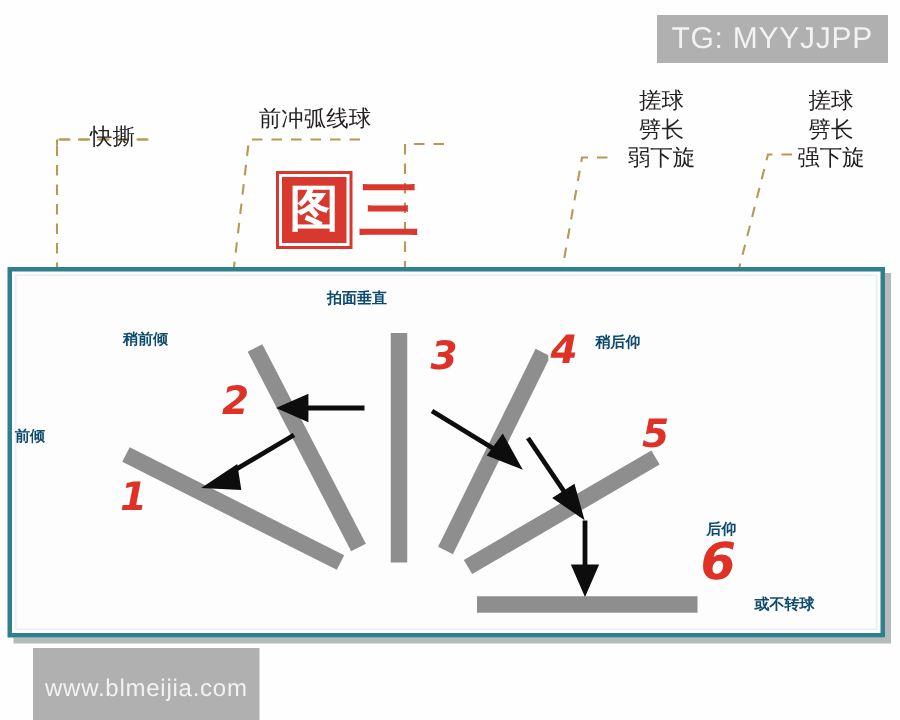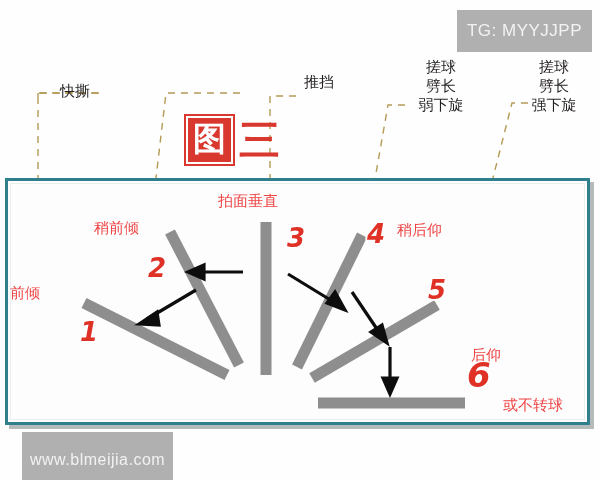--- a/index.html
+++ b/index.html
@@ -10,21 +10,21 @@
     overflow:hidden;position:relative;
   }
   #stage{position:absolute;inset:0;width:600px;height:480px;}
 
   
   .wm{
     position:absolute;background:#b0b0b0;color:#f2f2f2;
     font-weight:400;letter-spacing:.5px;white-space:nowrap;
     display:flex;align-items:center;
   }
-  #wm-top{right:8px;top:10px;height:42px;padding:0 10px;font-size:17px;}
+  #wm-top{right:8px;top:10px;height:32px;padding:0 10px;font-size:20px;}
   #wm-bottom{left:22px;top:432px;height:24px;padding:16px 8px;font-size:16px;}
 
   
   .toplabel{
     position:absolute;color:#231f20;white-space:nowrap;
     font-family:"DejaVu Serif","Liberation Serif",serif;
     font-size:15px;line-height:19px;text-align:center;
   }
 
   
@@ -58,23 +58,23 @@
     color:#d9382f;font-weight:700;font-size:41px;line-height:44px;
     font-family:"DejaVu Sans","Liberation Sans",sans-serif;
     letter-spacing:0;
   }
 
   
   #diagram{position:absolute;left:0;top:0;width:600px;height:480px;}
 
   
   .inlabel{
-    position:absolute;color:#ef4444;white-space:nowrap;
-    font-family:"DejaVu Sans","Liberation Sans",sans-serif;
-    font-weight:400;font-size:15px;
+    position:absolute;color:#0c4a6e;white-space:nowrap;
+    font-family:"DejaVu Sans","Liberation Sans",sans-serif;
+    font-weight:700;font-size:10px;
   }
   
   .num{
     position:absolute;color:#e03127;
     font-family:"DejaVu Sans","Liberation Sans",sans-serif;
     font-weight:700;font-style:italic;font-size:26px;line-height:26px;
     text-shadow:
       1.5px 0 0 #fff,-1.5px 0 0 #fff,0 1.5px 0 #fff,0 -1.5px 0 #fff,
       1.5px 1.5px 0 #fff,-1.5px -1.5px 0 #fff,1.5px -1.5px 0 #fff,-1.5px 1.5px 0 #fff;
   }
@@ -109,24 +109,24 @@
       <polygon points="270,196 264,182 276,182"></polygon>
       <polygon points="364,240 358,227 369,225"></polygon>
       <polygon points="463,301 456,288 468,287"></polygon>
     </g>
   </svg>
 
   <div class="toplabel" style="left:44px;top:82px;width:62px;">
     <div>快撕</div>
   </div>
 
-
-  <div class="toplabel" style="left:288px;top:73px;width:62px;">
-    <div>推挡</div>
-  </div>
+  <div class="toplabel" style="left:150px;top:70px;width:120px;">
+    <div>前冲弧线球</div>
+  </div>
+
 
   <div class="toplabel" style="left:398px;top:58px;width:86px;">
     <div>搓球</div>
     <div>劈长</div>
     <div>弱下旋</div>
   </div>
 
   <div class="toplabel" style="left:518px;top:58px;width:72px;">
     <div>搓球</div>
     <div>劈长</div>
@@ -171,21 +171,21 @@
       <polygon points="387,343 371,332 382,325"></polygon>
 
       <line x1="390" y1="347" x2="390" y2="385"></line>
       <polygon points="390,394 383,378 397,378"></polygon>
     </g>
   </svg>
 
   <div class="inlabel" style="left:10px;top:284px;">
     <span>前倾</span>
   </div>
-  <div class="inlabel" style="left:94px;top:219px;text-align:center;">
+  <div class="inlabel" style="left:82px;top:219px;text-align:center;">
     <span>稍前倾</span>
   </div>
   <div class="inlabel" style="left:218px;top:192px;">
     <span>拍面垂直</span>
   </div>
   <div class="inlabel" style="left:397px;top:221px;">
     <span>稍后仰</span>
   </div>
   <div class="inlabel" style="left:471px;top:302px;margin-top:44px;">
     <span>后仰</span>

